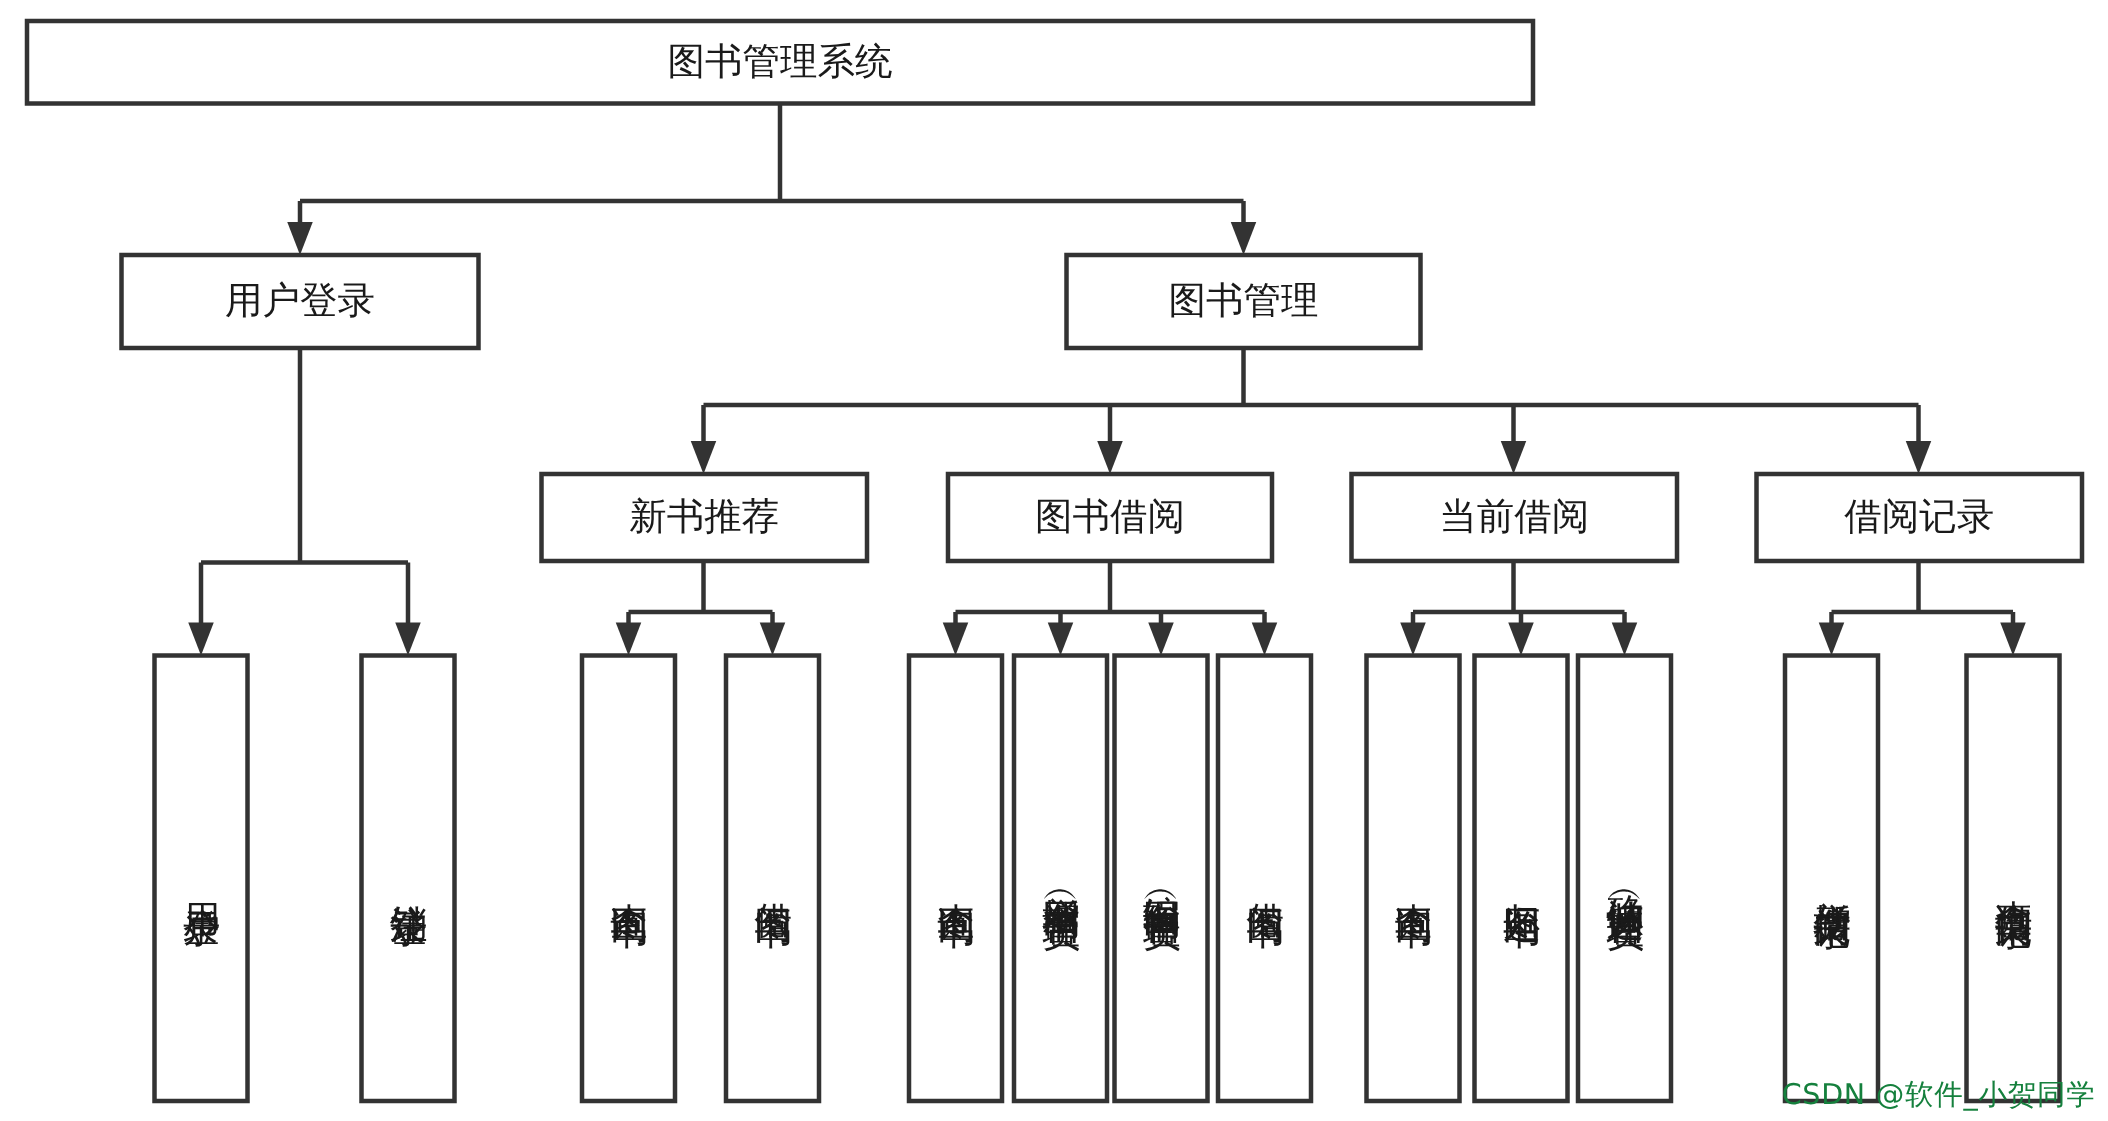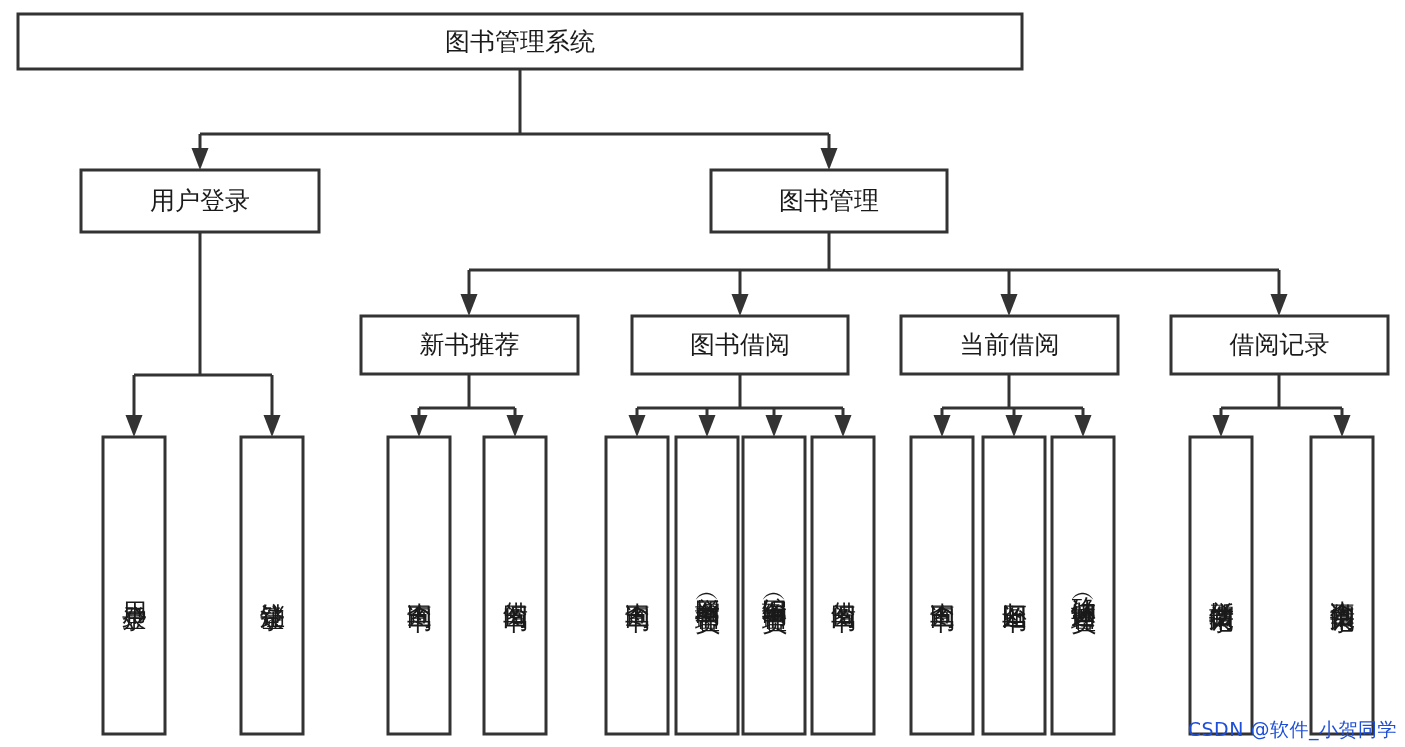--- a/index.html
+++ b/index.html
@@ -66,21 +66,21 @@
     letter-spacing: 2px;
     color: #1a1a1a;
     white-space: nowrap;
   }
   .watermark {
     position: absolute;
     right: 8px;
     bottom: 4px;
     font-family: "DejaVu Sans", "Liberation Sans", sans-serif;
     font-size: 19px;
-    color: #1d4ed8;
+    color: #15803d;
     letter-spacing: 0.5px;
     user-select: none;
     padding-left: 16px;
   }
 </style>
 </head>
 <body>
 
 <div id="diagram-root">
 

